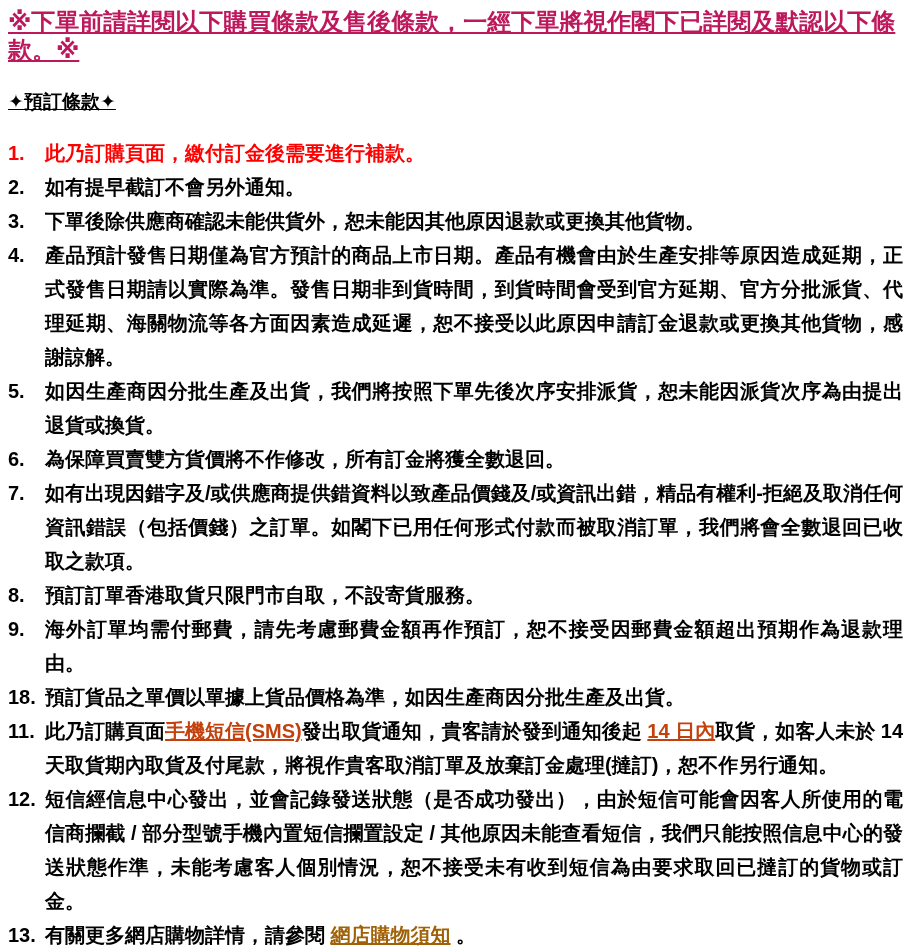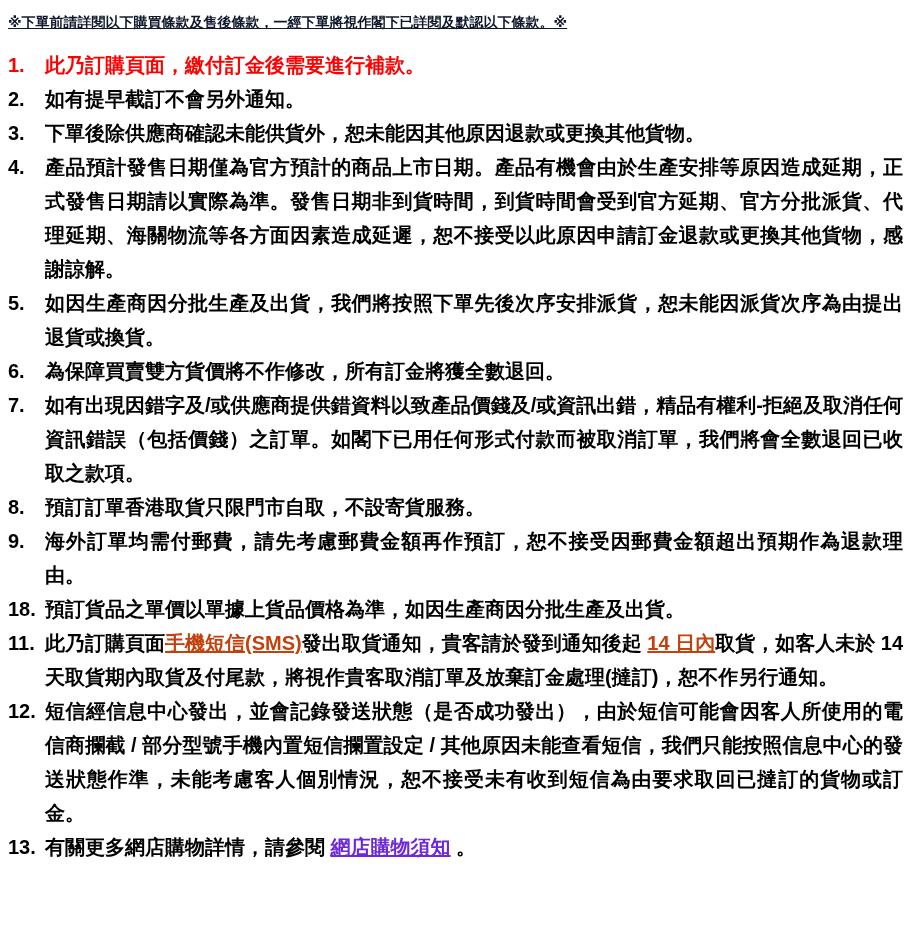--- a/index.html
+++ b/index.html
@@ -8,25 +8,25 @@
     width: 913px;
     min-height: 948px;
     background: #ffffff;
     font-family: "Liberation Sans", "DejaVu Sans", sans-serif;
     font-weight: bold;
     color: #000000;
     font-size: 20px;
     padding: 8px 10px 12px 8px;
   }
   .title {
-    color: #0f172a;
+    color: #be185d;
     text-decoration: underline;
-    font-size: 14px;
+    font-size: 24px;
     line-height: 28px;
-    margin-bottom: 12px;
+    margin-bottom: 26px;
   }
   .section-header {
     color: #000000;
     text-decoration: underline;
     font-size: 19px;
     line-height: 24px;
     margin-bottom: 22px;
   }
   .terms-list { }
   .term-item {
@@ -36,27 +36,28 @@
   }
   .term-num {
     flex: 0 0 37px;
   }
   .term-text {
     flex: 1;
     text-align: justify;
   }
   .red { color: #ff0000; }
   .red-underline { color: #c2410c; text-decoration: underline; }
-  .link { color: #6d28d9; text-decoration: underline; cursor: pointer; }
+  .link { color: #a16207; text-decoration: underline; cursor: pointer; }
 </style>
 </head>
 <body>
 
 <div class="doc">
   <div class="title">※下單前請詳閱以下購買條款及售後條款，一經下單將視作閣下已詳閱及默認以下條款。※</div>
+  <div class="section-header">✦預訂條款✦</div>
   <div class="terms-list" id="terms-list">
       <div class="term-item">
         <span class="term-num red">1.</span>
         <span class="term-text"><span class="red">此乃訂購頁面，繳付訂金後需要進行補款。</span></span>
       </div>
       <div class="term-item">
         <span class="term-num">2.</span>
         <span class="term-text"><span class="">如有提早截訂不會另外通知。</span></span>
       </div>
       <div class="term-item">

